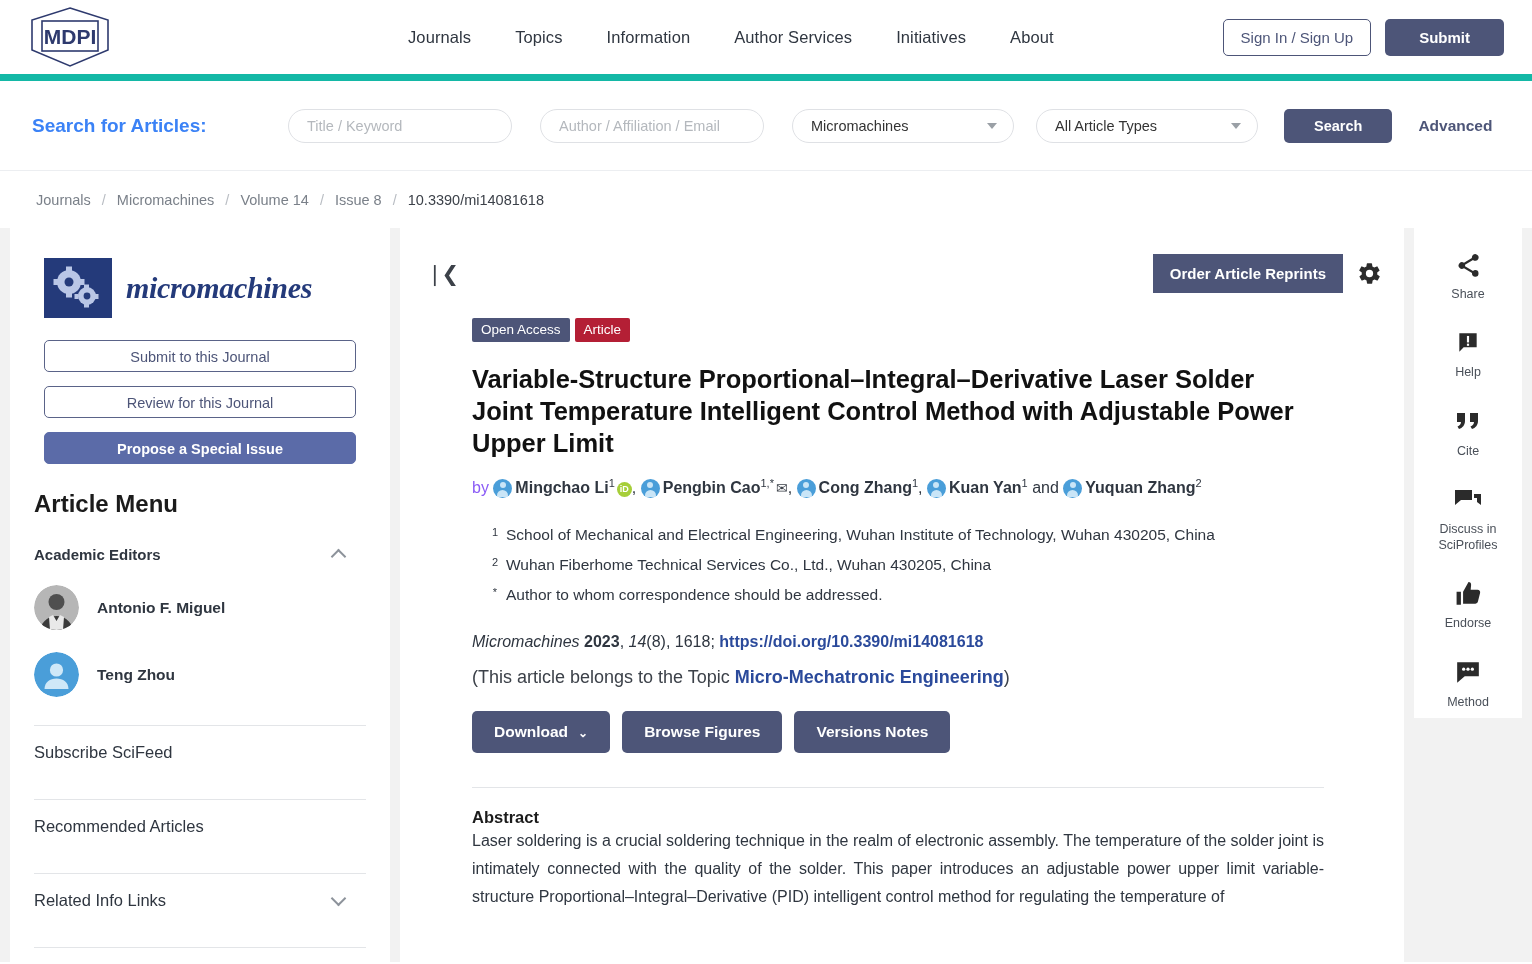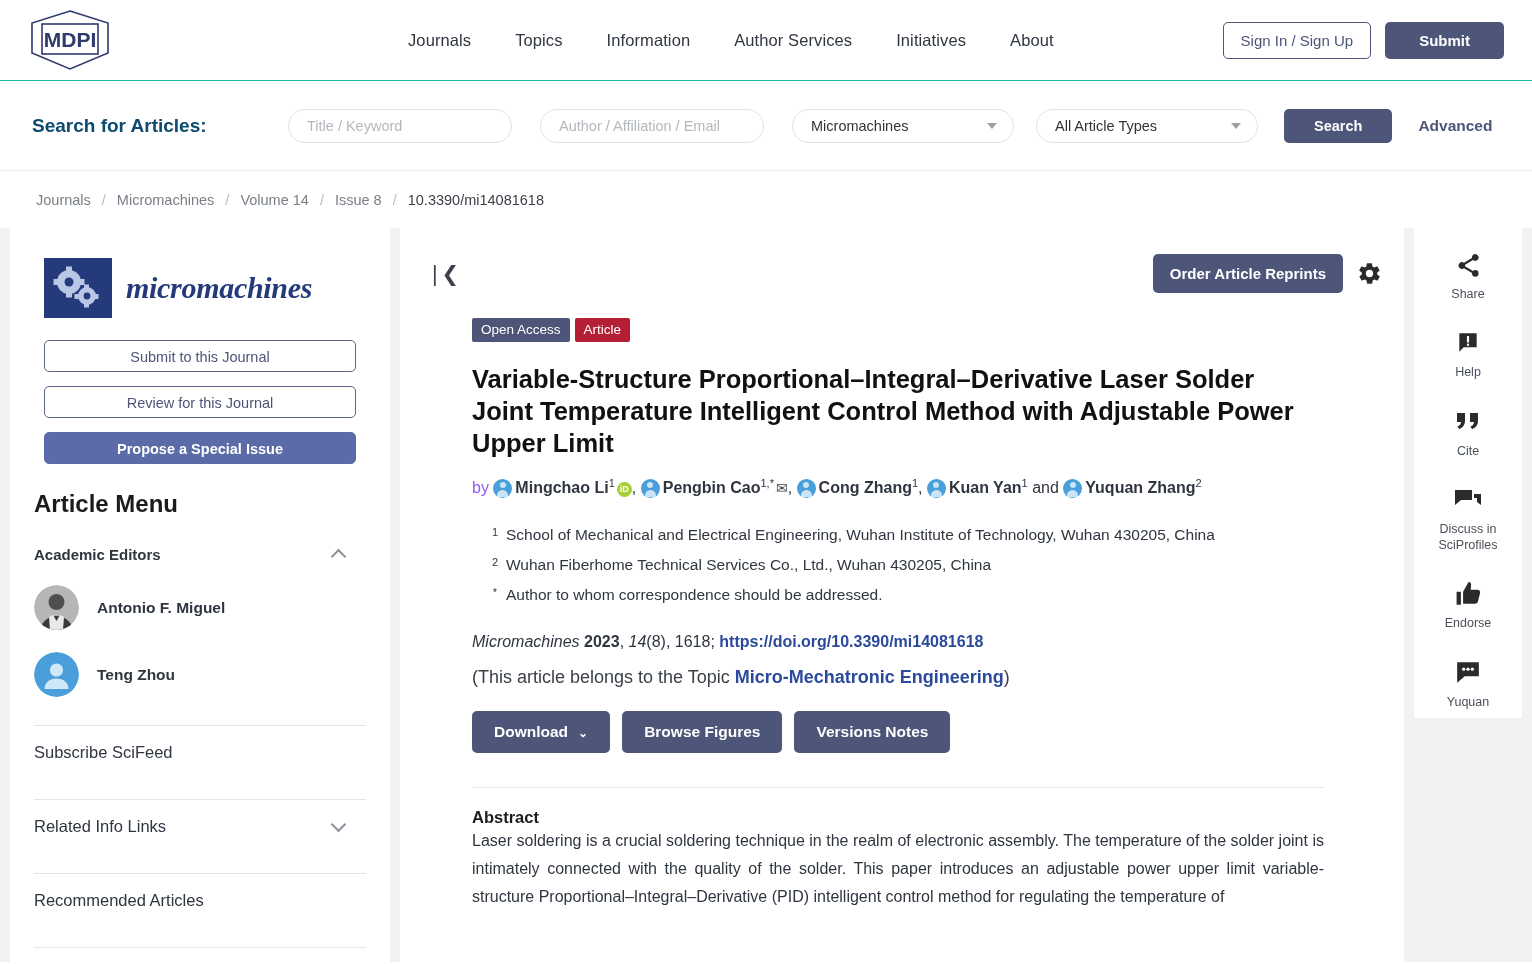--- a/index.html
+++ b/index.html
@@ -11,21 +11,21 @@
     font-family: "Liberation Sans", sans-serif;
     color: #222;
   }
 
   
   .topbar {
     height: 81px;
     display: flex;
     align-items: center;
     background: #fff;
-    border-bottom: 1px solid #14b8a6;
+    border-bottom: 7px solid #14b8a6;
     position: relative;
   }
   .logo-wrap { width: 160px; padding-left: 28px; display:flex; align-items:center; }
   .mdpi-logo { width: 84px; height: 62px; display:block; }
 
   .mainnav {
     display: flex;
     align-items: center;
     gap: 44px;
     margin-left: 248px;
@@ -72,21 +72,21 @@
     display: flex;
     align-items: center;
     padding-left: 32px;
     background: #fff;
     border-bottom: 1px solid #eceef1;
     gap: 0;
   }
   .search-label {
     font-size: 19px;
     font-weight: bold;
-    color: #0c4a6e;
+    color: #3b82f6;
     width: 256px;
     flex: 0 0 auto;
   }
   .search-field {
     height: 34px;
     border: 1px solid #dfe1e5;
     border-radius: 17px;
     background: #fff;
     font-size: 14.5px;
     color: #333;
@@ -293,21 +293,21 @@
   .toolbar-right {
     margin-left: auto;
     display: flex;
     align-items: center;
     gap: 14px;
   }
   .btn-reprints {
     background: #4d5578;
     color: #fff;
     border: none;
-    border-radius: 5px;
+    border-radius: 0;
     font-size: 15px;
     font-weight: bold;
     padding: 11px 17px;
     cursor: pointer;
     white-space: nowrap;
   }
   .gear { cursor: pointer; display: block; }
 
   .article-body { padding: 22px 80px 0 72px; }
   .badges { display: flex; gap: 5px; margin-bottom: 21px; }
@@ -571,25 +571,25 @@
           <path d="M10.5 37c0-6.5 5.4-10.5 12-10.5S34.5 30.5 34.5 37z" fill="#cfe8f8"></path>
         </svg>
       </div>
       <span class="editor-name">Teng Zhou</span>
     </div>
 
     <div class="menu-item first">
       <span>Subscribe SciFeed</span>
     </div>
     <div class="menu-item">
+      <span>Recommended Articles</span>
+    </div>
+    <div class="menu-item">
       <span>Related Info Links</span>
       <span class="chev down"></span>
-    </div>
-    <div class="menu-item">
-      <span>Recommended Articles</span>
     </div>
     <div class="menu-item">
       
       
     </div>
   </aside>
 
   <main class="main">
 
     <div class="main-toolbar">
@@ -717,16 +717,16 @@
 
     <div class="r-item">
       <div class="r-icon">
         <svg width="26" height="24" viewBox="0 0 24 22">
             <path fill="#2b2b2b" d="M2 1h20v13H9l-7 6z"></path>
             <circle cx="8" cy="7.5" r="1.5" fill="#fff"></circle>
             <circle cx="12" cy="7.5" r="1.5" fill="#fff"></circle>
             <circle cx="16" cy="7.5" r="1.5" fill="#fff"></circle>
           </svg>
       </div>
-      <div class="r-label">Yuquan</div>
+      <div class="r-label">Method</div>
     </div>
   </aside>
 </div>
 
 </body></html>

